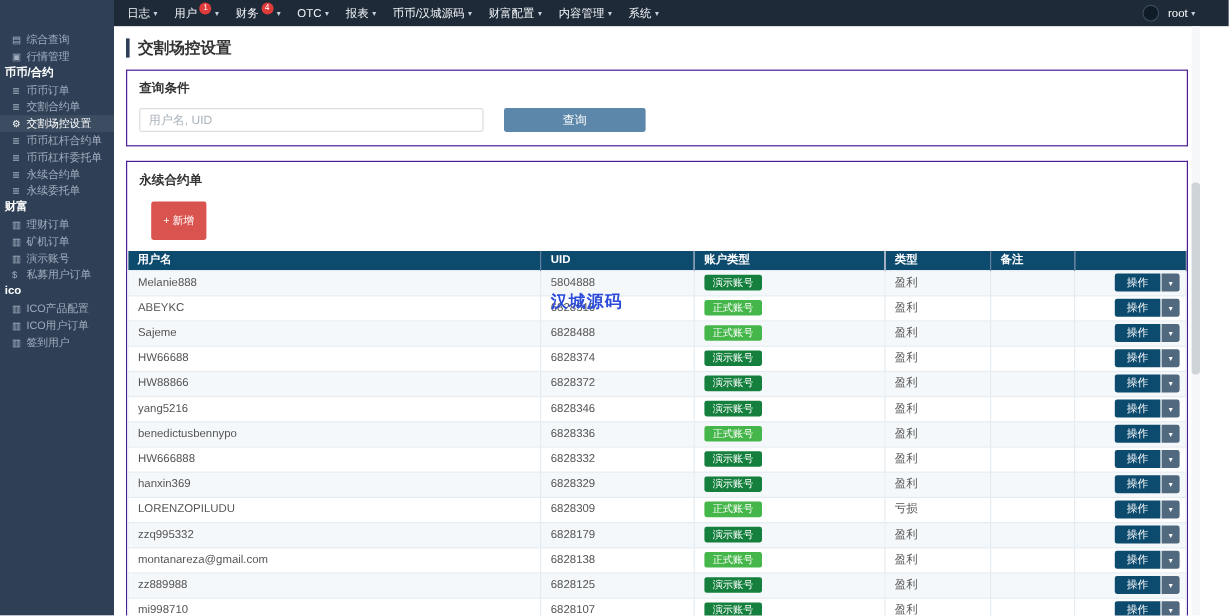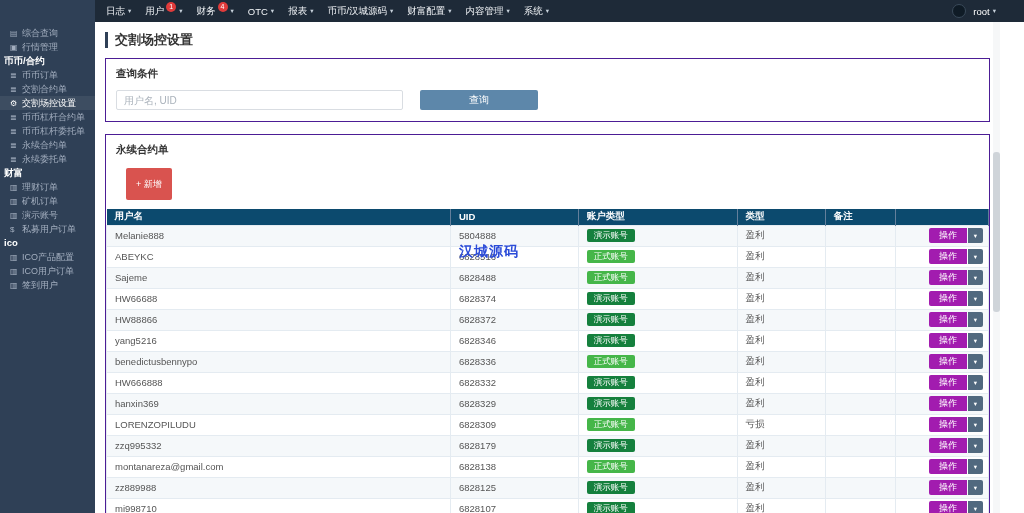--- a/index.html
+++ b/index.html
@@ -98,21 +98,21 @@
   .data-table tbody tr:nth-child(odd) { background: #f5f8fa; }
   .badge {
     display: inline-block; padding: 2px 7px; border-radius: 2px;
     color: #fff; font-size: 8.5px; line-height: 1;
   }
   .badge-demo { background: #15803d; }
   .badge-real { background: #45b649; }
   .op-cell { text-align: right; padding-right: 5px !important; }
   .op-group { display: inline-flex; gap: 1px; vertical-align: middle; }
   .op-main {
-    background: #a21caf; color: #fff; border: none; border-radius: 2px 0 0 2px;
+    background: #0c4a6e; color: #fff; border: none; border-radius: 2px 0 0 2px;
     height: 15px; padding: 0 10px; font-size: 9px; cursor: pointer; font-family: inherit;
   }
   .op-caret {
     background: #51697f; color: #fff; border: none; border-radius: 0 2px 2px 0;
     height: 15px; width: 15px; font-size: 6.5px; cursor: pointer; font-family: inherit;
   }
 
   
   .watermark {
     position: absolute; left: 459px; top: 243px;

